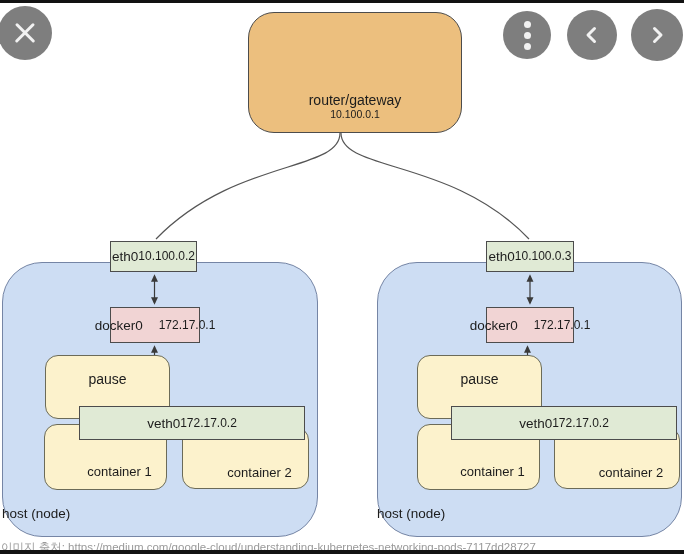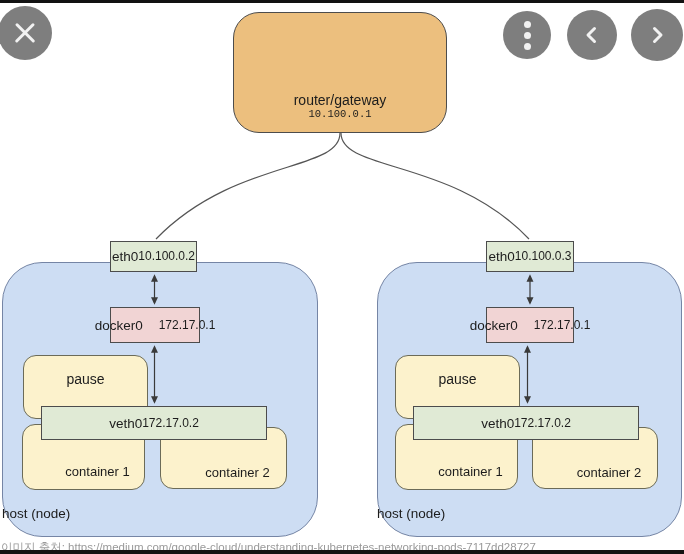--- a/index.html
+++ b/index.html
@@ -23,35 +23,35 @@
   .x-icon::before,.x-icon::after{content:"";position:absolute;left:50%;top:50%;
       width:26px;height:3.4px;background:#f2f2f2;border-radius:2px;}
   .x-icon::before{transform:translate(-50%,-50%) rotate(45deg);}
   .x-icon::after{transform:translate(-50%,-50%) rotate(-45deg);}
 
   .kebab-icon{display:flex;flex-direction:column;gap:4px;align-items:center;}
   .kebab-icon i{width:7px;height:7px;border-radius:50%;background:#f2f2f2;}
 
   
   .host{position:absolute;background:#cdddf3;border:1.4px solid #7585a5;border-radius:40px;z-index:1;}
-  .router{position:absolute;left:233px;top:12px;width:214px;height:121px;border-radius:26px;
+  .router{position:absolute;left:248px;top:12px;width:214px;height:121px;border-radius:26px;
           background:#ecbf7e;border:1.5px solid #4c4c4c;z-index:3;
           display:flex;flex-direction:column;align-items:center;justify-content:flex-end;
           padding-bottom:11px;box-sizing:border-box;}
   .ifbox{position:absolute;z-index:3;border:1.3px solid #4c4c4c;box-sizing:border-box;
          display:flex;flex-direction:row;align-items:center;justify-content:center;}
   .green{background:#e0ead5;}
   .pink{background:#f1d4d4;gap:16px;}
   .round-yellow{position:absolute;background:#fcf2cc;border:1.3px solid #6b6b58;border-radius:13px;
-         box-sizing:border-box;z-index:3;display:flex;align-items:center;justify-content:center;}
-  .veth{z-index:4;}
+         box-sizing:border-box;z-index:3;display:flex;align-items:center;justify-content:center;margin-left:22px;}
+  .veth{z-index:4;margin-left:38px;}
   .lbl{font-size:13.5px;line-height:15px;}
   .lbl-lg{font-size:14px;line-height:16px;}
   .ip{font-size:12px;line-height:11px;}
-  .ip-lg{font-size:10.5px;line-height:13px;font-family:Liberation Mono, monospace;}
+  .ip-lg{font-size:10.5px;line-height:13px;}
   .pause-box{align-items:center;justify-content:center;padding-bottom:16px;font-size:14px;}
   .cont-box{padding-top:28px;font-size:13px;padding-left:28px;}
   .host-label{position:absolute;z-index:3;font-size:13.5px;}
 
   svg.wires{position:absolute;left:0;top:0;z-index:2;}
 
   .caption{position:absolute;left:1px;top:540px;width:580px;z-index:5;
            font-size:11.5px;color:#9a9a9a;white-space:nowrap;overflow:hidden;}
 </style>
 </head>

